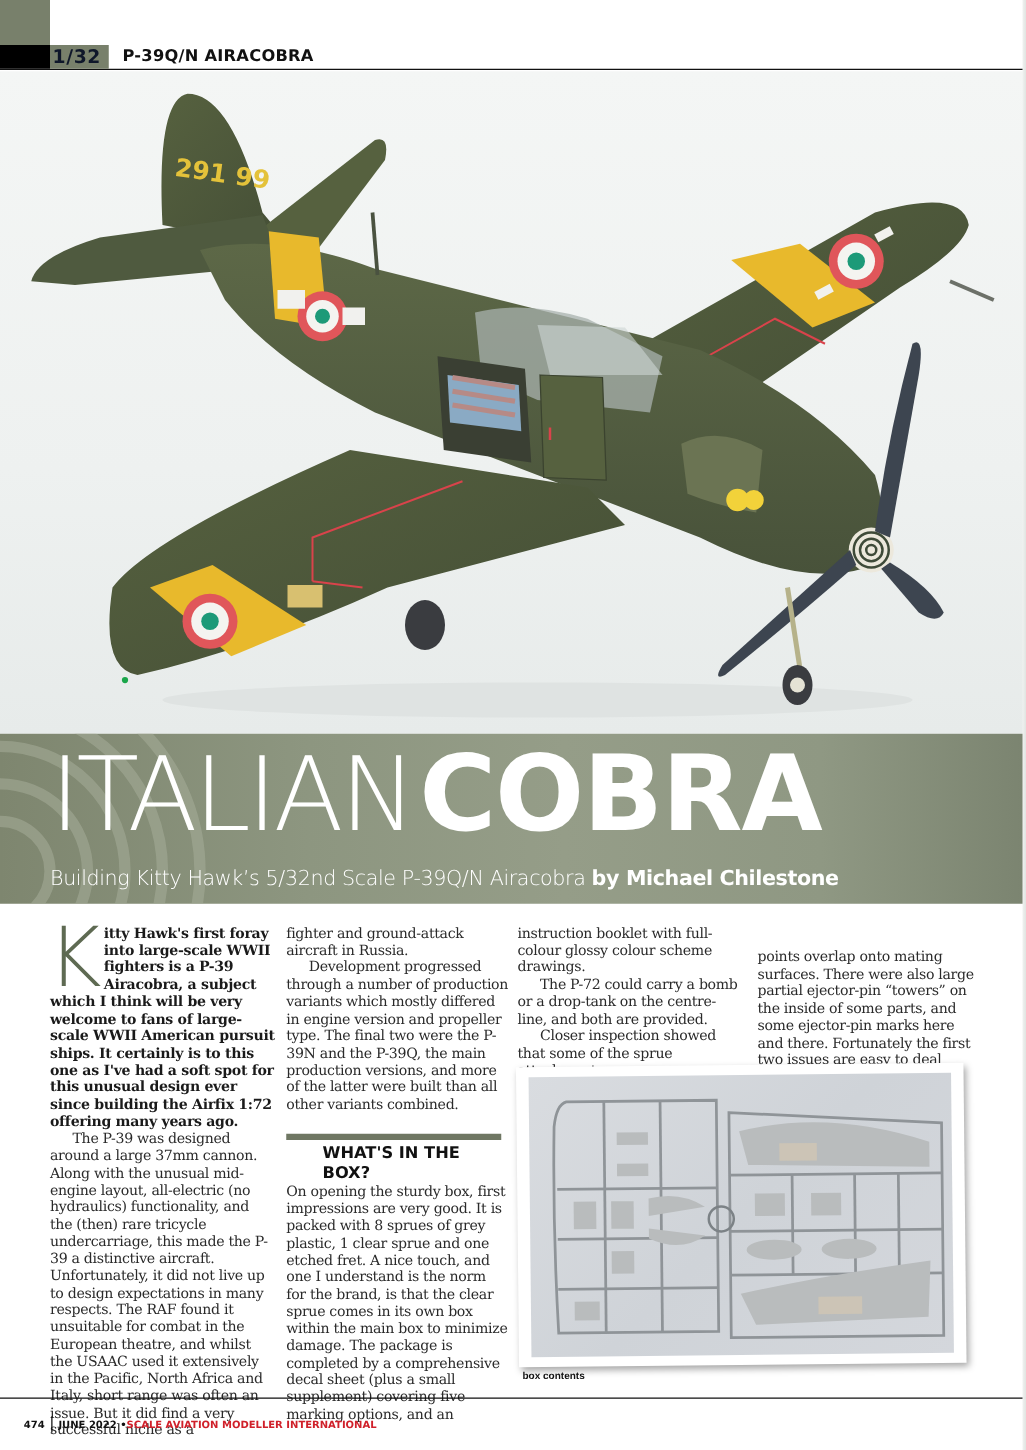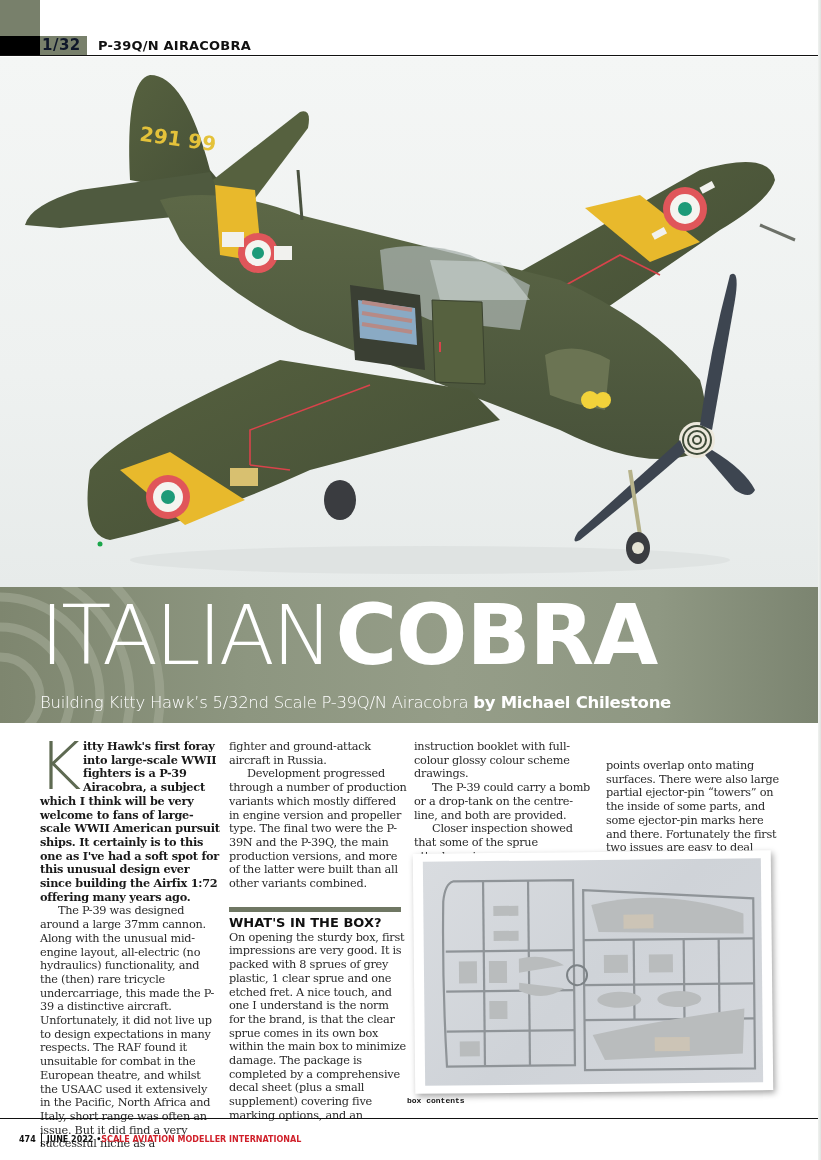--- a/index.html
+++ b/index.html
@@ -34,26 +34,26 @@
     .col p { margin: 0; }
     .col .indent { text-indent: 18px; }
     .col1 { left: 40px; width: 180px; }
     .col2 { left: 229px; width: 178px; }
     .col3 { left: 414px; width: 180px; }
     .col4 { left: 606px; width: 176px; margin-top: 19px; }
     .lead { font-weight: bold; color: #1a1a1a; }
     .dropcap { float: left; font-family: "DejaVu Sans", sans-serif; font-weight: 200; font-size: 66px; line-height: 54px; color: #5e6a52; margin: 0 2px -2px -2px; height: 56px; }
 
     .section-rule { height: 5px; background: #6f7763; margin: 16px 0 3px 0; width: 172px; }
-    .section-head { font-family: "DejaVu Sans", sans-serif; font-weight: bold; font-size: 13px; line-height: 16px; color: #111; letter-spacing: 0; }
+    .section-head { font-family: "DejaVu Sans", sans-serif; font-weight: bold; font-size: 13px; line-height: 16px; color: #111; letter-spacing: 0; margin-left: 29px; }
 
     
     .box-photo { position: absolute; left: 414px; top: 852px; width: 358px; height: 240px; background: #fff; box-shadow: 2px 3px 6px rgba(0,0,0,0.35); transform: rotate(-0.6deg); }
     .box-photo .inner { position: absolute; left: 10px; top: 8px; width: 338px; height: 224px; background: linear-gradient(135deg,#d9dce0 0%,#cfd3d8 50%,#d4d7dc 100%); overflow: hidden; }
-    .caption { position: absolute; left: 407px; top: 1096px; font-family: Liberation Mono, monospace; font-size: 8px; font-weight: bold; color: #111; }
+    .caption { position: absolute; left: 418px; top: 1096px; font-family: Liberation Sans, sans-serif; font-size: 8px; font-weight: bold; color: #111; }
 
     
     .footer-rule { position: absolute; left: 0; top: 1118px; width: 821px; height: 1px; background: #111; }
     .footer { position: absolute; left: 19px; top: 1133px; font-family: "DejaVu Sans", sans-serif; font-size: 8px; font-weight: bold; color: #111; white-space: nowrap; display: flex; align-items: center; }
     .footer .pg { padding-right: 5px; }
     .footer .sep { width: 1px; height: 13px; background: #111; margin-right: 5px; }
     .footer .pub { color: #d0202a; }
     .right-edge { position: absolute; left: 818px; top: 0; width: 3px; height: 1160px; background: linear-gradient(90deg,#f0f2f0,#dfe3e0); }
   </style>
 </head>
@@ -181,21 +181,21 @@
 <div class="col col2">
   <p>fighter and ground-attack aircraft in Russia.</p>
   <p class="indent">Development progressed through a number of production variants which mostly differed in engine version and propeller type. The final two were the P-39N and the P-39Q, the main production versions, and more of the latter were built than all other variants combined.</p>
   <div class="section-rule"></div>
   <div class="section-head">WHAT'S IN THE BOX?</div>
   <p>On opening the sturdy box, first impressions are very good.  It is packed with 8 sprues of grey plastic, 1 clear sprue and one etched fret.  A nice touch, and one I understand is the norm for the brand, is that the clear sprue comes in its own box within the main box to minimize damage. The package is completed by a comprehensive decal sheet (plus a small supplement) covering five marking options, and an</p>
 </div>
 
 <div class="col col3">
   <p>instruction booklet with full-colour glossy colour scheme drawings.</p>
-  <p class="indent">The P-39 could carry a bomb or a drop-tank on the centre-line, and both are provided.</p>
+  <p class="indent">The P-72 could carry a bomb or a drop-tank on the centre-line, and both are provided.</p>
   <p class="indent">Closer inspection showed that some of the sprue attachment</p>
 </div>
 
 <div class="col col4">
   <p>points overlap onto mating surfaces.  There were also large partial ejector-pin “towers” on the inside of some parts, and some ejector-pin marks here and there. Fortunately the first two issues are easy to deal with, just a little care</p>
 </div>
 
 <div class="box-photo">
   <div class="inner">
     <svg width="338" height="224">

